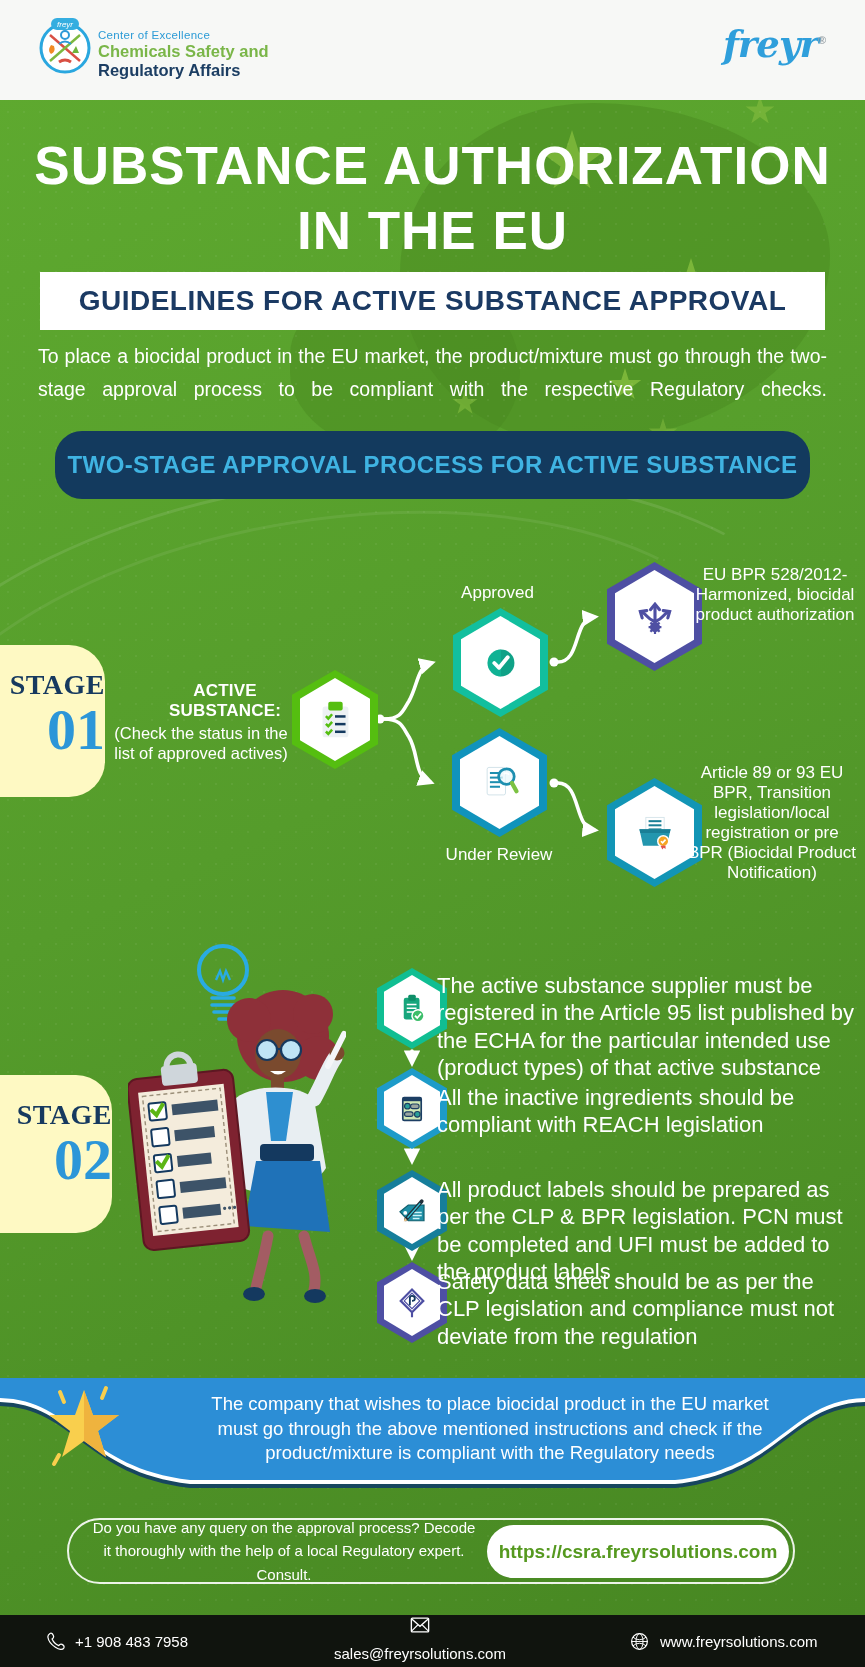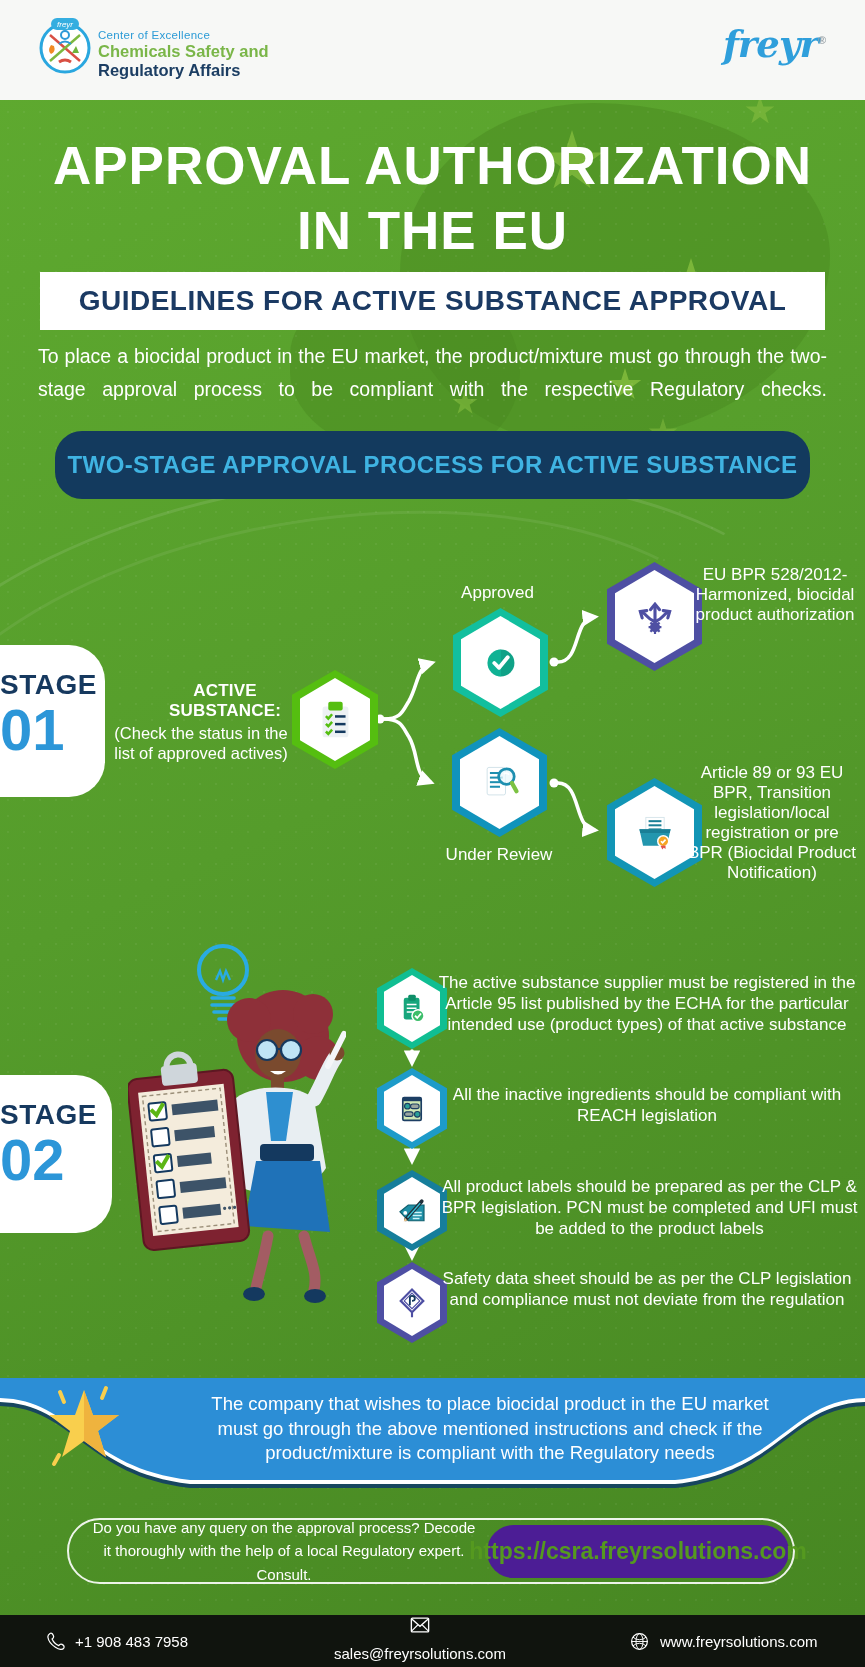--- a/index.html
+++ b/index.html
@@ -33,54 +33,54 @@
   .title { position:absolute; left:0; width:865px; text-align:center; color:#fff; font-size:53px; font-weight:800; letter-spacing:1px; z-index:3; }
   .t1 { top:135px; } .t2 { top:200px; }
   .subtitle { position:absolute; left:40px; top:272px; width:785px; height:58px; background:#fff; z-index:3;
     display:flex; align-items:center; justify-content:center; color:#1b3a63; font-size:28px; font-weight:800; letter-spacing:.5px; }
   .intro { position:absolute; left:38px; top:340px; width:789px; color:#fff; font-size:19.5px; line-height:1.7;
     text-align:justify; text-align-last:justify; z-index:3; }
   .process-pill { position:absolute; left:55px; top:431px; width:755px; height:68px; background:#133a5e; border-radius:27px; z-index:3;
     display:flex; align-items:center; justify-content:center; color:#3fb3e2; font-size:24px; font-weight:800; letter-spacing:.4px; }
 
   
-  .stage-card { position:absolute; left:0; background:#ffffff; border-radius:0 36px 36px 0; z-index:3; text-align:left; }
+  .stage-card { position:absolute; left:0; background:#fef9c3; border-radius:0 36px 36px 0; z-index:3; text-align:right;font-family:Liberation Serif, serif; }
   .sc1 { top:645px; width:105px; height:152px; }
   .sc2 { top:1075px; width:112px; height:158px; }
   .stage-word { margin-top:24px; color:#16395f; font-size:28px; font-weight:800; letter-spacing:.5px; }
   .stage-num { color:#2c96d8; font-size:58px; font-weight:800; line-height:1.0; }
 
   
   .hex { position:absolute; clip-path:polygon(50% 0%,100% 25%,100% 75%,50% 100%,0% 75%,0% 25%);
     display:flex; align-items:center; justify-content:center; z-index:3; }
   .hex::before { content:""; position:absolute; inset:8px; background:#fff;
     clip-path:polygon(50% 0%,100% 25%,100% 75%,50% 100%,0% 75%,0% 25%); }
   .hex svg { position:relative; z-index:1; }
   .hex-sm::before { inset:7px; }
 
   .lbl { position:absolute; color:#fff; font-size:17px; z-index:3; text-align:center; }
   .outcome { position:absolute; color:#fff; font-size:17px; line-height:1.18; text-align:center; z-index:3; }
-  .s2-text { position:absolute; color:#fff; font-size:17px; line-height:1.24; z-index:3;text-align:center; }
+  .s2-text { position:absolute; color:#fff; font-size:22px; line-height:1.24; z-index:3; }
   .subst { position:absolute; left:108px; top:681px; width:186px; text-align:center; color:#fff; z-index:3; }
   .subst .tt { font-size:17px; font-weight:700; letter-spacing:.2px;margin-left:48px; }
   .subst .nn { font-size:16.5px; line-height:1.22; margin-top:2px; }
 
   .connectors { position:absolute; left:0; top:0; width:865px; height:1667px; z-index:2; pointer-events:none; }
 
   
   .band-svg { position:absolute; left:0; top:1360px; width:865px; height:145px; z-index:3; }
   .conclusion { position:absolute; left:200px; top:1392px; width:580px; color:#fff; font-size:18.5px; line-height:1.33; text-align:center; z-index:4; }
   .big-star { position:absolute; left:46px; top:1382px; z-index:4; }
 
   
   .cta-pill { position:absolute; left:67px; top:1518px; width:728px; height:66px; border:2px solid rgba(255,255,255,.9); border-radius:34px; z-index:3; }
   .cta-q { position:absolute; left:88px; top:1527px; width:392px; height:48px; display:flex; align-items:center; justify-content:center; text-align:center;
     color:#fff; font-size:15px; line-height:1.55; z-index:4; }
-  .cta-btn { position:absolute; left:487px; top:1525px; width:302px; height:53px; background:#4c1d95; border-radius:27px; z-index:4;
-    display:flex; align-items:center; justify-content:center; color:#55991f; font-size:23px; font-weight:800; cursor:pointer; }
+  .cta-btn { position:absolute; left:487px; top:1525px; width:302px; height:53px; background:#ffffff; border-radius:27px; z-index:4;
+    display:flex; align-items:center; justify-content:center; color:#55991f; font-size:19px; font-weight:800; cursor:pointer; }
 
   
   .footer { position:absolute; left:0; top:1615px; width:865px; height:52px; background:#10140e; z-index:5; }
   .f-item { position:absolute; top:0; height:52px; display:flex; align-items:center; gap:10px; color:#fff; font-size:15px; cursor:pointer; }
   .f-phone { left:45px; } .f-mail { left:334px;flex-direction:column; } .f-web { left:629px; }
 
   .illus { position:absolute; left:128px; top:936px; z-index:3; }
 </style>
 </head>
 <body>
@@ -115,21 +115,21 @@
       <text x="29" y="12" text-anchor="middle" font-size="8" font-style="italic" fill="#fff" font-family="Liberation Sans, sans-serif">freyr</text>
     </svg>
     <div class="coe-text">
       <div class="coe-l1">Center of Excellence</div>
       <div class="coe-l2">Chemicals Safety and</div>
       <div class="coe-l3">Regulatory Affairs</div>
     </div>
     <div class="brand"><span>freyr</span><sup>®</sup></div>
   </div>
 
-  <div class="title t1">APPROVAL AUTHORIZATION</div>
+  <div class="title t1">SUBSTANCE AUTHORIZATION</div>
   <div class="title t2">IN THE EU</div>
   <div class="subtitle">GUIDELINES FOR ACTIVE SUBSTANCE APPROVAL</div>
   <p class="intro">To place a biocidal product in the EU market, the product/mixture must go through the two-stage approval process to be compliant with the respective Regulatory checks.</p>
   <div class="process-pill">TWO-STAGE APPROVAL PROCESS FOR ACTIVE SUBSTANCE</div>
 
   <svg class="connectors" viewBox="0 0 865 1667">
     <defs>
       <marker id="ah" viewBox="0 0 10 10" refX="7" refY="5" markerWidth="4.6" markerHeight="4.6" orient="auto-start-reverse">
         <path d="M0,0 L10,5 L0,10 z" fill="#fff"></path>
       </marker>

